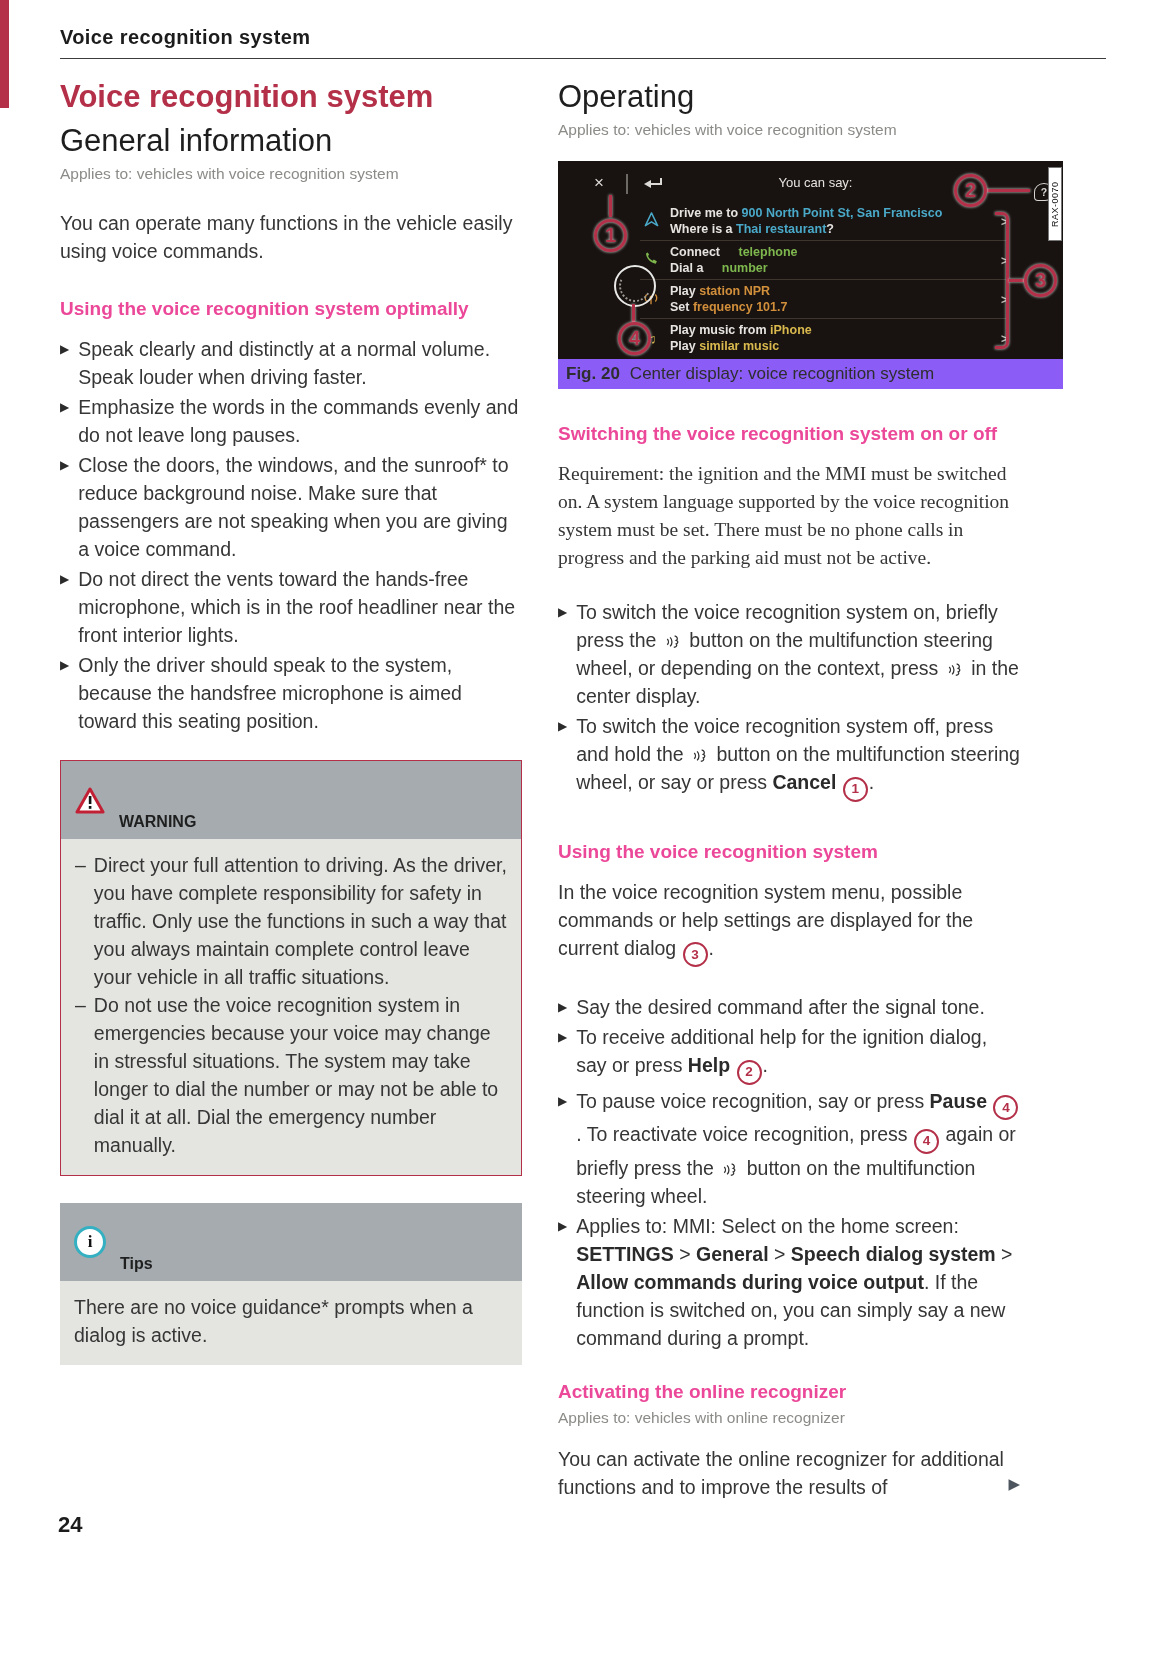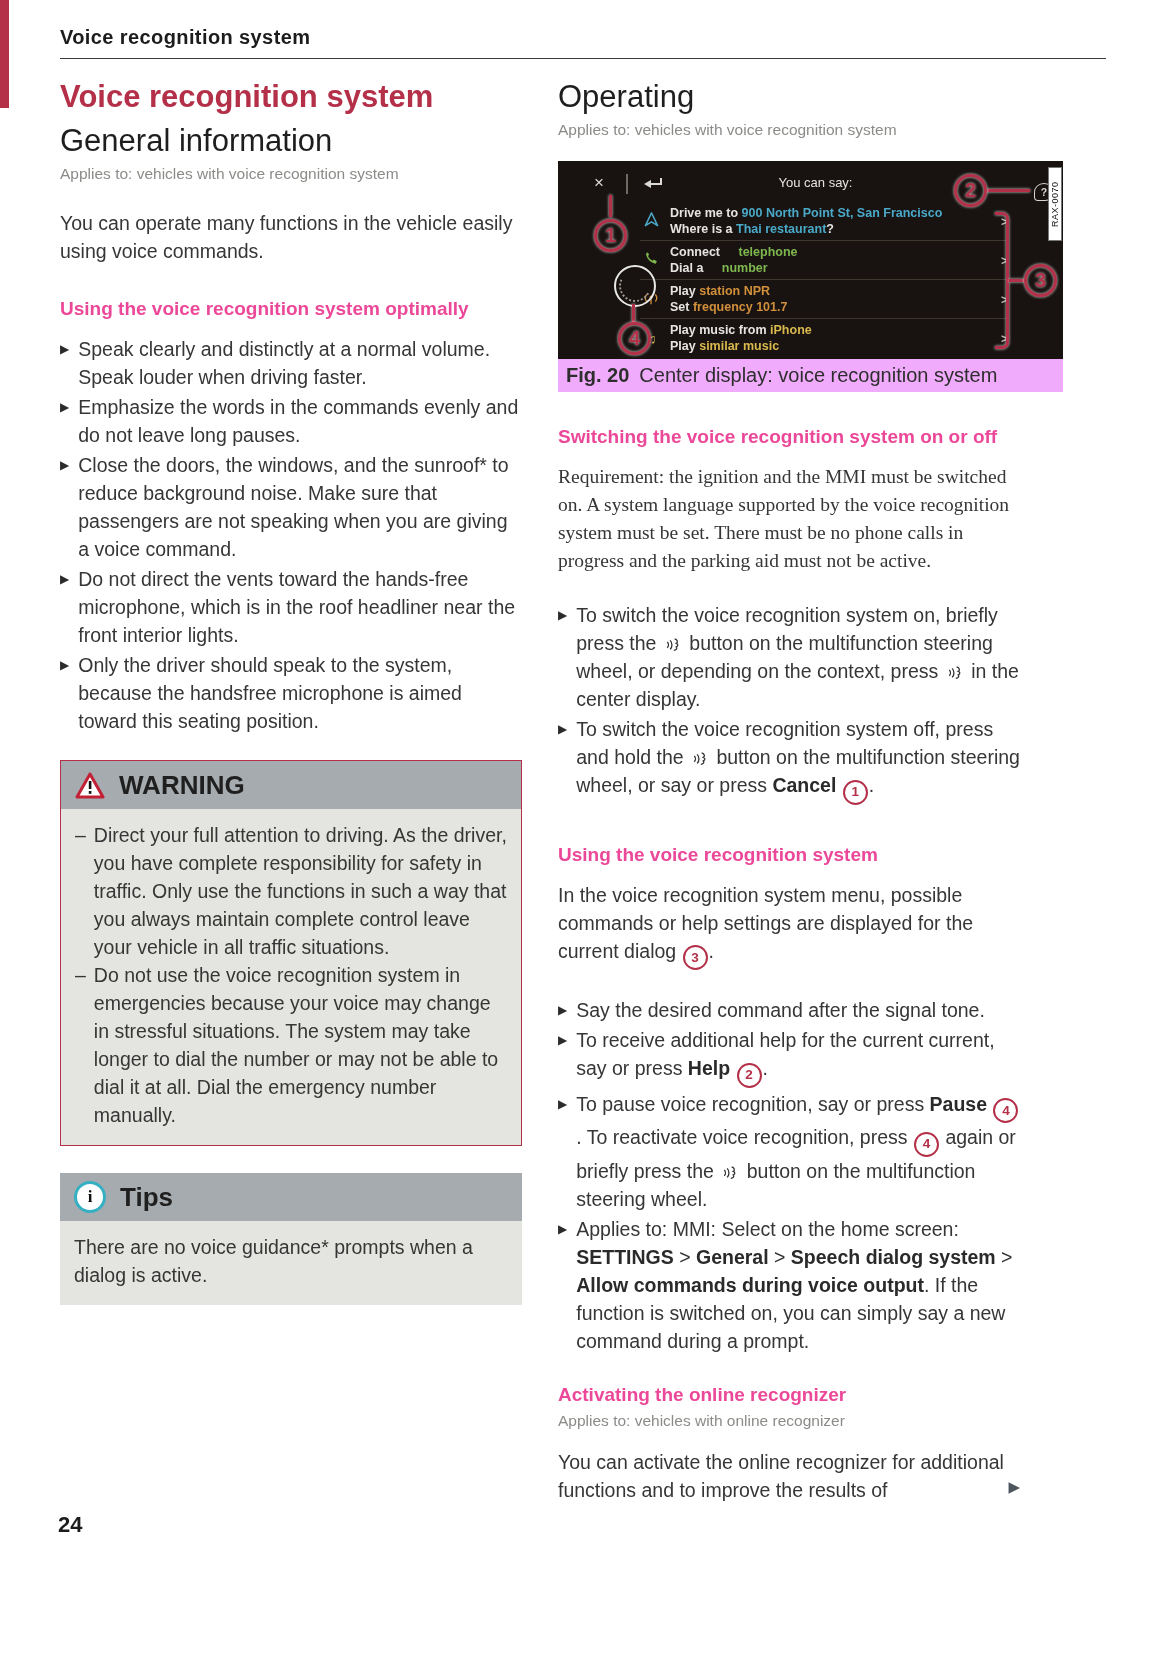--- a/index.html
+++ b/index.html
@@ -18,33 +18,33 @@
   .applies{font-size:15.5px;color:#8b8b88;margin:0 0 26px 0;}
   p.body{font-size:19.5px;line-height:28px;margin:0 0 30px 0;}
   h3.sub{font-size:19px;line-height:27px;font-weight:700;color:#ec4899;margin:0 0 13px 0;}
   ul.tri{list-style:none;margin:0;padding:0;}
   ul.tri li{display:flex;gap:9px;font-size:19.5px;line-height:28px;margin:0 0 2px 0;}
   ul.tri .marker{flex:0 0 auto;font-size:12px;line-height:28px;color:#2b2b2b;}
   ul.tri .btxt{flex:1;}
   
   .warnbox{margin-top:25px;border:1.6px solid #b43049;}
   .bandbox .band{display:flex;align-items:center;gap:14px;background:#a5abae;padding:8px 14px;min-height:32px;}
-  .band .bandtitle{font-size:26px;font-weight:700;color:#1f1f1f;}
+  .band .bandtitle{font-size:16px;font-weight:700;color:#1f1f1f;margin-top:44px;}
   .boxbody{background:#e4e4e0;padding:12px 14px 16px 14px;}
   .dashlist{list-style:none;margin:0;padding:0;}
   .dashlist li{display:flex;gap:8px;font-size:19.5px;line-height:28px;}
   .dashlist .marker{flex:0 0 auto;}
   .tipsbox{margin-top:27px;}
   .warn-tri{flex:0 0 auto;}
   .info-icon{flex:0 0 auto;width:26px;height:26px;border-radius:50%;background:#fff;border:3px solid #35b0c2;
     display:flex;align-items:center;justify-content:center;font-family:"Liberation Serif",serif;
     font-weight:700;font-size:17px;color:#111;}
   
   .figure{position:relative;width:505px;height:198px;background:#181310;}
-  .fig-caption{width:505px;background:#f0abfc;padding:5px 8px;font-size:20px;color:#2e2e2e;box-sizing:border-box;}
+  .fig-caption{width:505px;background:#8b5cf6;padding:5px 8px;font-size:17px;color:#2e2e2e;box-sizing:border-box;}
   .fig-caption .figlabel{font-weight:700;margin-right:10px;}
   .topbar-icon{position:absolute;color:#dcdad6;}
   .close-x{left:36px;top:12px;font-size:17px;}
   .tb-divider{left:68px;top:13px;width:1.5px;height:20px;background:#6d6a66;}
   .back-arrow{left:84px;top:15px;}
   .prompt{position:absolute;left:80px;right:70px;top:14px;text-align:center;font-size:13px;color:#e6e4e1;}
   .help-bubble{position:absolute;left:476px;top:22px;width:18px;height:16px;border:1.4px solid #d8d6d2;
     border-radius:50% 50% 45% 4px;color:#d8d6d2;font-size:10.5px;font-weight:700;display:flex;align-items:center;justify-content:center;}
   .img-code{position:absolute;left:490px;top:6px;width:14px;height:74px;background:#fff;color:#111;
     font-size:9px;letter-spacing:.5px;writing-mode:vertical-rl;transform:rotate(180deg);
@@ -266,21 +266,21 @@
     <p class="body" style="width:462px;margin-bottom:26px;"><span>In the voice recognition system menu, possible commands or help settings are displayed for the current dialog </span><span class="cnum">3</span><span>.</span></p>
 
     <ul class="tri" style="width:462px;">
       <li>
         <span class="marker">▶</span>
         <span class="btxt">Say the desired command after the signal tone.</span>
       </li>
       <li>
         <span class="marker">▶</span>
         <span class="btxt">
-          <span>To receive additional help for the current current, say or press </span><span class="bold">Help</span> <span class="cnum">2</span><span>.</span>
+          <span>To receive additional help for the ignition dialog, say or press </span><span class="bold">Help</span> <span class="cnum">2</span><span>.</span>
         </span>
       </li>
       <li>
         <span class="marker">▶</span>
         <span class="btxt">
           <span>To pause voice recognition, say or press </span><span class="bold">Pause</span> <span class="cnum">4</span><span>. To reactivate voice recognition, press </span><span class="cnum">4</span><span> again or briefly press the </span><svg class="voice-ic" width="18" height="15" viewBox="0 0 22 18">
               <path d="M4 6 a5 5 0 0 1 0 7" fill="none" stroke="#333" stroke-width="1.6"></path>
               <path d="M7.5 4 a8 8 0 0 1 0 11" fill="none" stroke="#333" stroke-width="1.6"></path>
               <path d="M13 2 c4 1 4 4.5 2 5.5 c2.5 1 2.5 3.5 0 4.5 c1.5 1.5 0 4 -3 4" fill="none" stroke="#333" stroke-width="1.6"></path>
             </svg><span> button on the multifunction steering wheel.</span>

